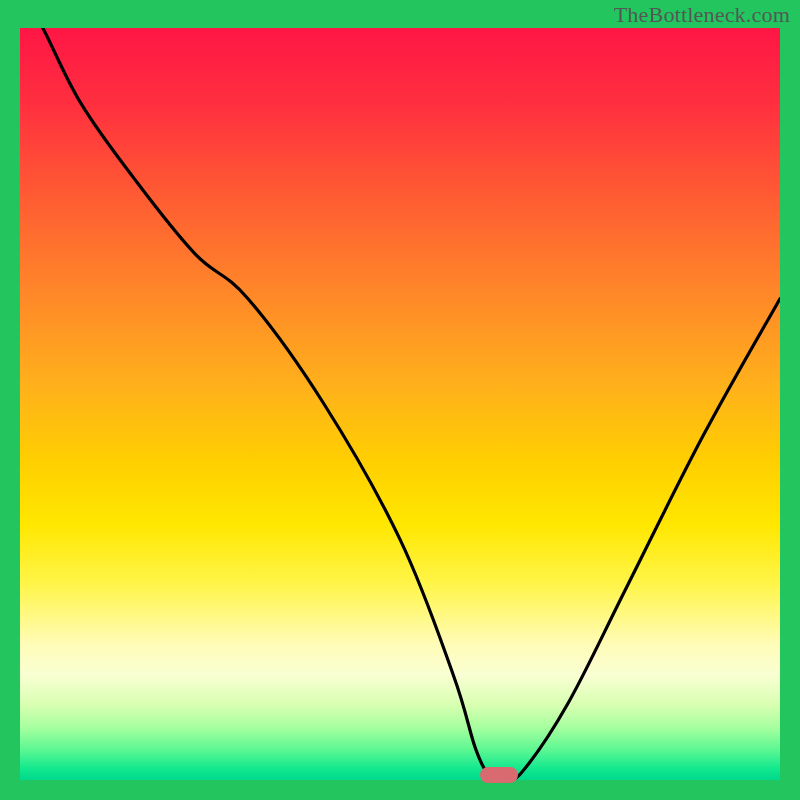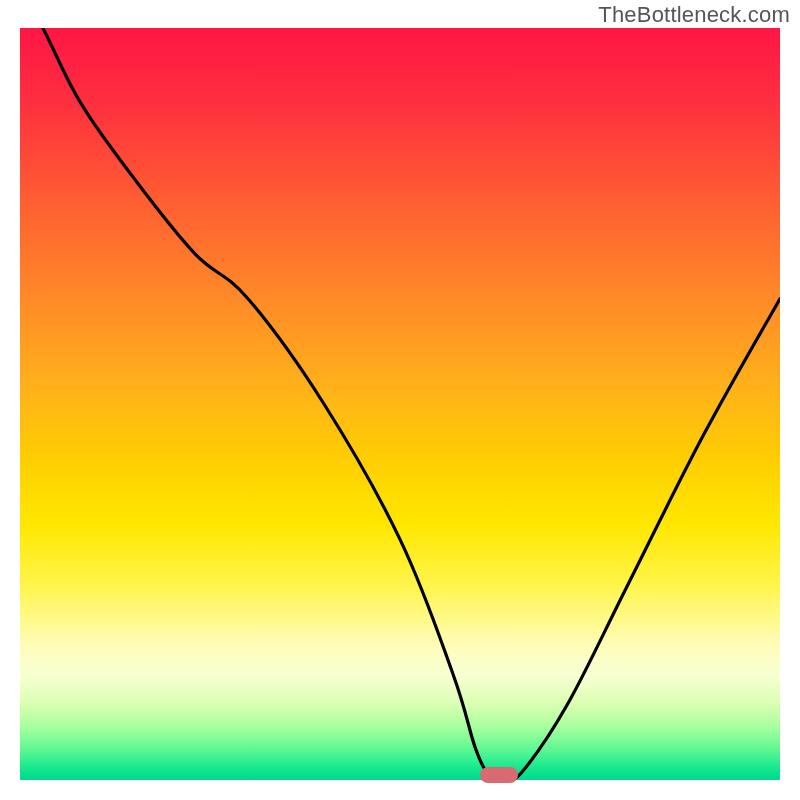--- a/index.html
+++ b/index.html
@@ -8,21 +8,22 @@
     width: 800px;
     height: 800px;
     background: #000;
     overflow: hidden;
     font-family: Arial, Helvetica, sans-serif;
   }
   .frame {
     position: relative;
     width: 800px;
     height: 800px;
-    background: #ffffff;
+    background: #22c55e;
+    font-family: Liberation Serif, serif;
   }
   .watermark {
     position: absolute;
     top: 2px;
     right: 10px;
     color: #555;
     font-size: 22px;
     font-weight: 500;
     letter-spacing: 0.2px;
     user-select: none;

